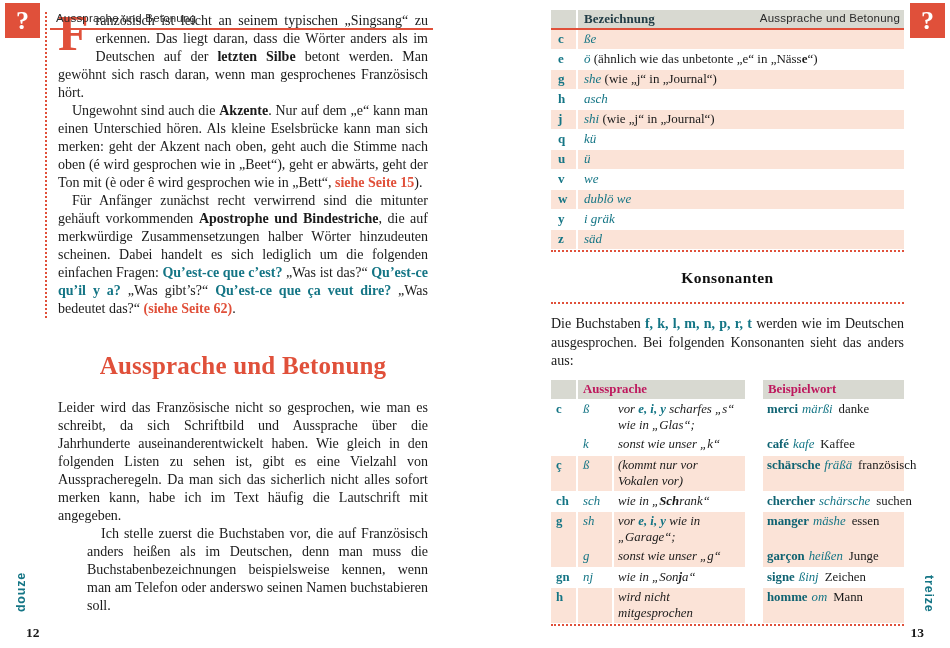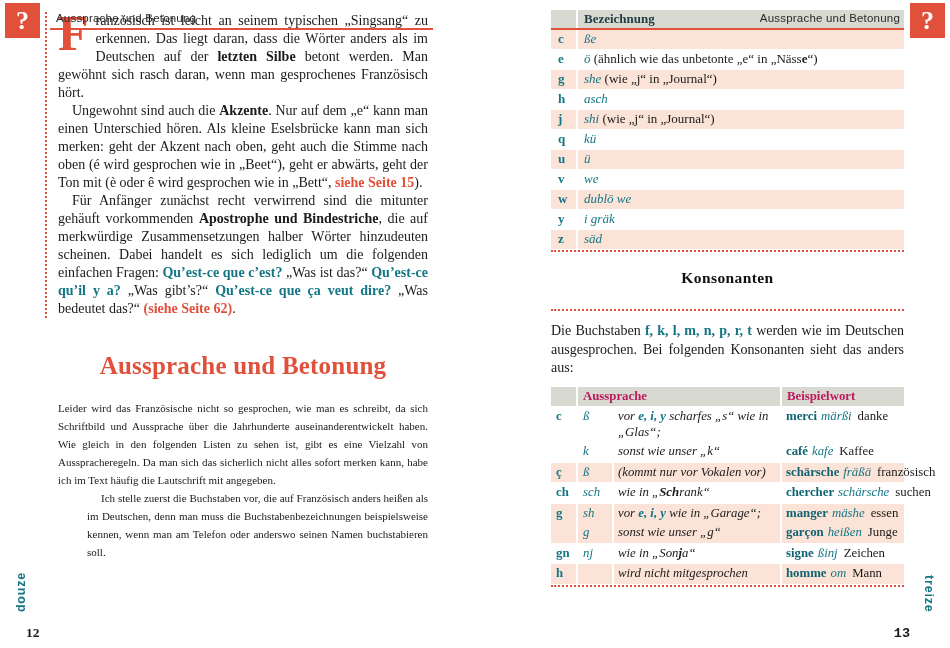--- a/index.html
+++ b/index.html
@@ -30,21 +30,21 @@
 
   
   .lp-content{padding:12px 47px 0 58px;}
   .intro-block{margin-left:-13px;border-left:2px dotted var(--red);padding-left:11px;}
   .intro-p{font-size:14px;line-height:18px;text-align:justify;hyphens:auto;}
   .intro-p.indent{text-indent:14px;}
   .dropcap{float:left;color:var(--red);font-weight:bold;font-size:50px;
            line-height:38px;margin:2px 7px 0 0;}
   .main-title{font-size:25px;font-weight:bold;color:var(--red);text-align:center;
               margin:34px 0 19px;letter-spacing:.2px;}
-  .body-p{font-size:11px;line-height:18px;text-align:justify;hyphens:auto;}
+  .body-p{font-size:14px;line-height:18px;text-align:justify;hyphens:auto;}
   .body-p.indent{text-indent:14px;margin-left:29px;}
 
   
   .r-n{} .r-b{font-weight:bold;}
   .r-tb{font-weight:bold;color:var(--teal);}
   .r-rb{font-weight:bold;color:var(--red);}
   .r-ti{font-style:italic;color:var(--teal);}
 
   
   .rp-content{padding:10px 46px 0 76px;}
@@ -54,52 +54,52 @@
   .lrow{display:flex;height:19px;line-height:18px;font-size:13px;margin-bottom:1px;}
   .lrow > div:first-child{width:25px;margin-right:2px;padding-left:7px;
                           font-weight:bold;color:var(--teal);}
   .lrow > div:last-child{flex:1;padding-left:6px;white-space:nowrap;overflow:hidden;}
   .lrow.peach > div{background:var(--peach);}
   .lrow.white > div{background:#fff;}
   .lrow.lhead > div{background:var(--header-gray);font-weight:bold;color:#223d46;}
 
   
   .section-title{text-align:center;font-size:15.5px;font-weight:bold;color:#111;
-                 margin:17px 0 22px;letter-spacing:.4px;}
+                 margin:17px 0 15px;letter-spacing:.4px;}
   .rp-intro{font-size:14px;line-height:18.5px;text-align:justify;margin:11px 0 9px;hyphens:auto;}
 
   
   .ctable{font-size:12.8px;}
   .crow{display:flex;margin-bottom:1px;min-height:18px;}
   .c-letter{width:25px;margin-right:2px;padding:1px 0 2px 5px;
             font-weight:bold;color:var(--teal);line-height:16.5px;}
   .c-entries{flex:1;display:flex;flex-direction:column;}
   .c-entry{display:flex;flex:1;}
   .c-pron{width:34px;margin-right:2px;padding:1px 2px 2px 5px;
           font-style:italic;color:var(--teal);line-height:16.5px;}
   .c-desc{flex:1;margin-right:2px;padding:1px 4px 2px 4px;line-height:16px;font-style:italic;}
-  .c-ex{width:122px;padding:1px 2px 2px 4px;line-height:16.5px;}
+  .c-ex{width:141px;padding:1px 2px 2px 4px;line-height:16.5px;margin-left:16px;}
   .crow.peach .c-letter,.crow.peach .c-pron,.crow.peach .c-desc,.crow.peach .c-ex{background:var(--peach);}
   .crow.white .c-letter,.crow.white .c-pron,.crow.white .c-desc,.crow.white .c-ex{background:#fff;}
   .crow.chead > div{background:var(--header-gray);font-weight:bold;color:#be185d;
                     font-style:normal;padding:1px 0 2px 5px;line-height:16.5px;}
   .ch-span{flex:1;margin-right:2px;}
   .ex-word{font-weight:bold;color:var(--teal-dark);}
   .ex-phon{font-style:italic;color:var(--teal);margin-left:4px;}
   .ex-meaning{margin-left:6px;}
 
   
   .side-label{position:absolute;bottom:36px;color:var(--teal);
               font-family:"Liberation Sans",sans-serif;font-weight:bold;
               font-size:12.5px;letter-spacing:.8px;}
   .side-left{left:14px;writing-mode:vertical-rl;transform:rotate(180deg);}
   .side-right{right:14px;writing-mode:vertical-rl;}
   .page-number{position:absolute;bottom:7px;font-weight:bold;font-size:13.5px;}
   .pn-left{left:26px;font-family:Liberation Serif, serif;}
-  .pn-right{right:40px;font-family:Liberation Mono, monospace;}
+  .pn-right{right:26px;}
 </style>
 </head>
 <body>
 
 <div class="book">
 
   <section class="page left">
     <div class="page-header">
       <div class="help-box">?</div>
       <span class="header-text">Aussprache und Betonung</span>

